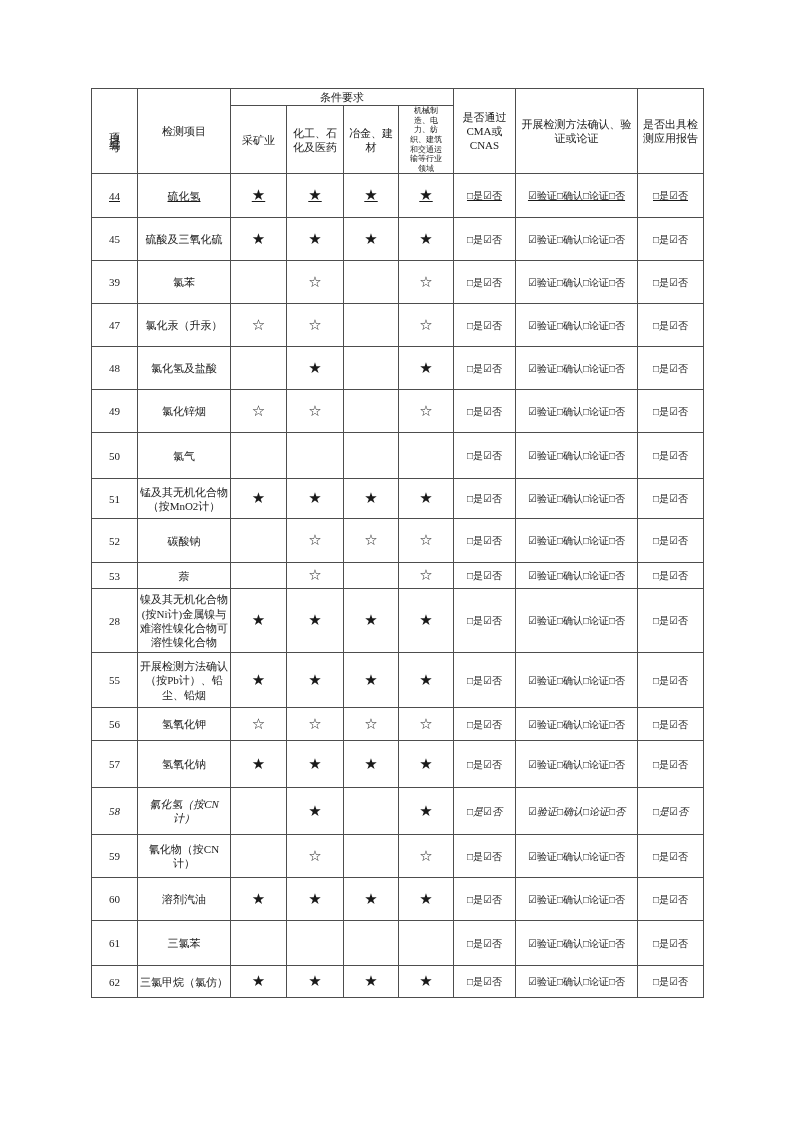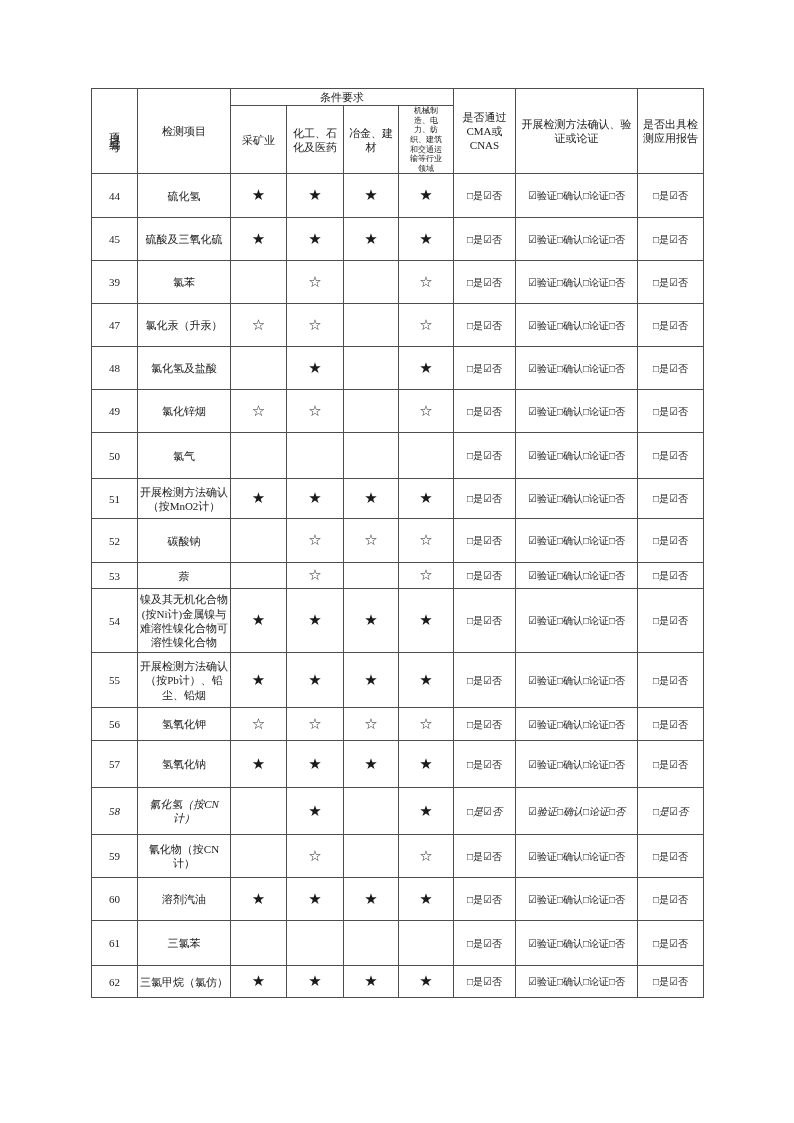--- a/index.html
+++ b/index.html
@@ -82,21 +82,21 @@
         <th rowspan="2">是否出具检测应用报告</th>
       </tr>
       <tr class="h-row2">
         <th>采矿业</th>
         <th>化工、石化及医药</th>
         <th>冶金、建材</th>
         <th class="small">机械制造、电力、纺织、建筑和交通运输等行业领域</th>
       </tr>
     </thead>
     <tbody>
-        <tr style="height: 44px;">
+        <tr style="height: 44px; text-decoration: underline;">
     <td class="c-no">44</td>
     <td class="c-item">硫化氢</td>
     <td class="c-star">★</td>
     <td class="c-star">★</td>
     <td class="c-star">★</td>
     <td class="c-star">★</td>
     <td class="c-check">□是☑否</td>
     <td class="c-check">☑验证□确认□论证□否</td>
     <td class="c-check">□是☑否</td>
   </tr>
@@ -161,21 +161,21 @@
     <td class="c-star"></td>
     <td class="c-star"></td>
     <td class="c-star"></td>
     <td class="c-star"></td>
     <td class="c-check">□是☑否</td>
     <td class="c-check">☑验证□确认□论证□否</td>
     <td class="c-check">□是☑否</td>
   </tr>
         <tr style="height: 40px;">
     <td class="c-no">51</td>
-    <td class="c-item">开展检测方法确认（按MnO2计）</td>
+    <td class="c-item">锰及其无机化合物（按MnO2计）</td>
     <td class="c-star">★</td>
     <td class="c-star">★</td>
     <td class="c-star">★</td>
     <td class="c-star">★</td>
     <td class="c-check">□是☑否</td>
     <td class="c-check">☑验证□确认□论证□否</td>
     <td class="c-check">□是☑否</td>
   </tr>
         <tr style="height: 44px;">
     <td class="c-no">52</td>
@@ -193,21 +193,21 @@
     <td class="c-item">萘</td>
     <td class="c-star"></td>
     <td class="c-star">☆</td>
     <td class="c-star"></td>
     <td class="c-star">☆</td>
     <td class="c-check">□是☑否</td>
     <td class="c-check">☑验证□确认□论证□否</td>
     <td class="c-check">□是☑否</td>
   </tr>
         <tr style="height: 64px;">
-    <td class="c-no">54</td>
+    <td class="c-no">28</td>
     <td class="c-item">镍及其无机化合物(按Ni计)金属镍与难溶性镍化合物可溶性镍化合物</td>
     <td class="c-star">★</td>
     <td class="c-star">★</td>
     <td class="c-star">★</td>
     <td class="c-star">★</td>
     <td class="c-check">□是☑否</td>
     <td class="c-check">☑验证□确认□论证□否</td>
     <td class="c-check">□是☑否</td>
   </tr>
         <tr style="height: 55px;">

